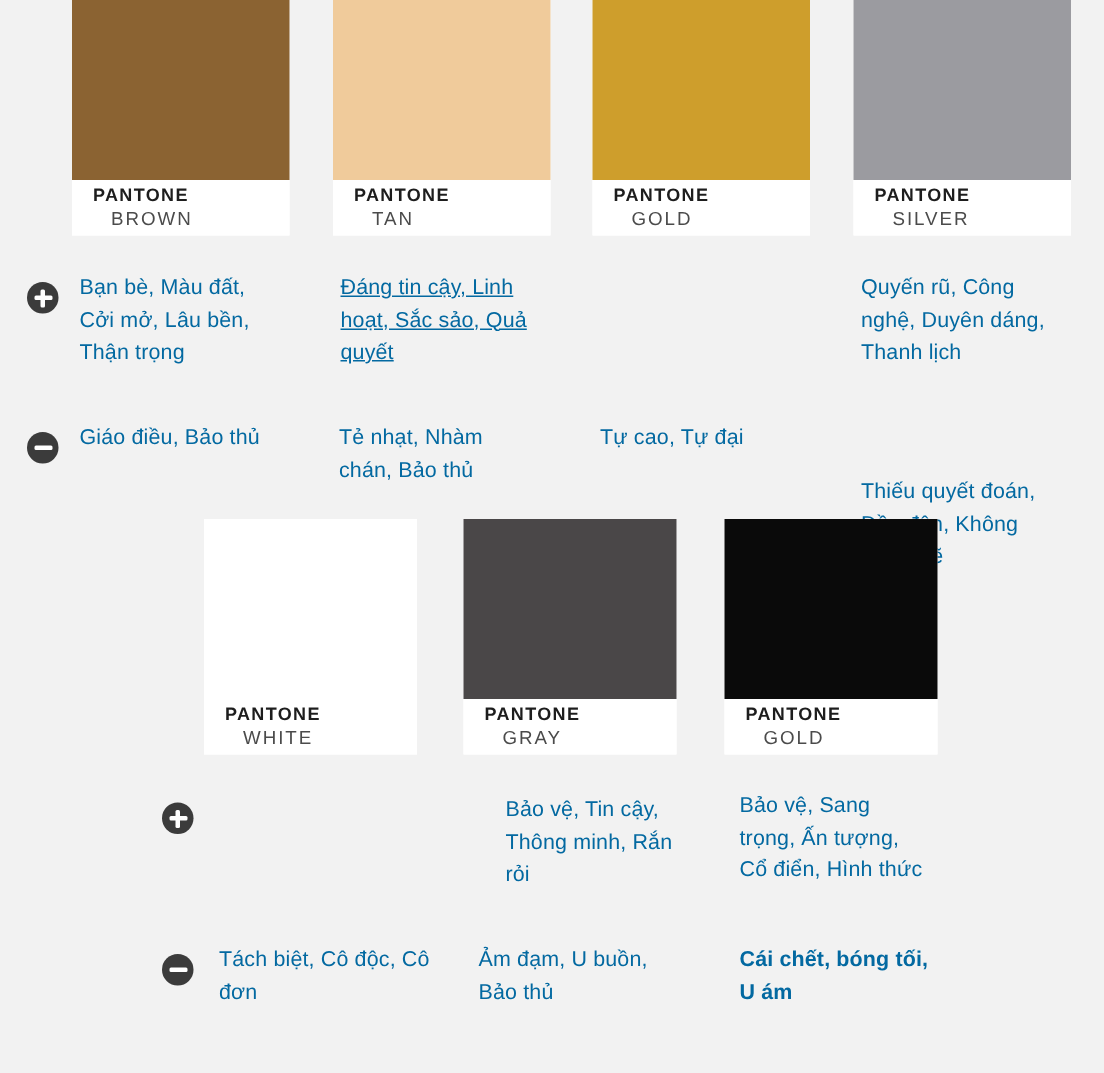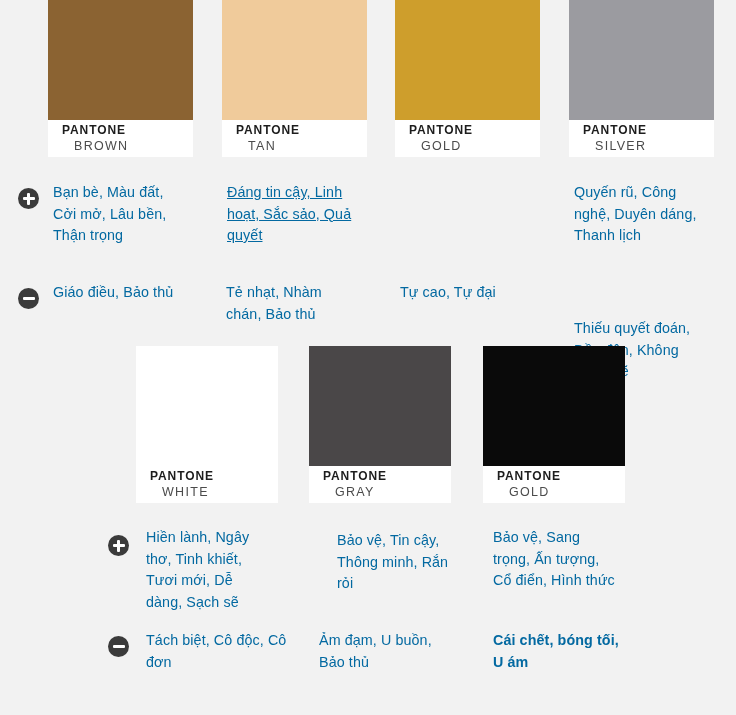--- a/index.html
+++ b/index.html
@@ -165,21 +165,20 @@
     <div class="swatch-label">
       <div class="swatch-brand">PANTONE</div>
       <div class="swatch-name">GOLD</div>
     </div>
   </div>
 
   <div class="trait-icon" style="left:108px; top:535px;">
     <span class="bar-h"></span>
     <span class="bar-v"></span>
   </div>
-  <div class="trait-text" style="left:146px; top:527px; width:125px;">Hiền lành, Ngây thơ, Tinh khiết, Tươi mới, Dễ dàng, Sạch sẽ</div>
   <div class="trait-text" style="left:319px; top:530px; width:130px;margin-left:18px;">Bảo vệ, Tin cậy, Thông minh, Rắn rỏi</div>
   <div class="trait-text" style="left:493px; top:527px; width:126px;">Bảo vệ, Sang trọng, Ấn tượng, Cổ điển, Hình thức</div>
 
   <div class="trait-icon" style="left:108px; top:636px;">
     <span class="bar-h"></span>
   </div>
   <div class="trait-text" style="left:146px; top:630px; width:142px;">Tách biệt, Cô độc, Cô đơn</div>
   <div class="trait-text" style="left:319px; top:630px; width:124px;">Ảm đạm, U buồn, Bảo thủ</div>
   <div class="trait-text" style="left:493px; top:630px; width:132px;font-weight:bold;">Cái chết, bóng tối, U ám</div>
 

